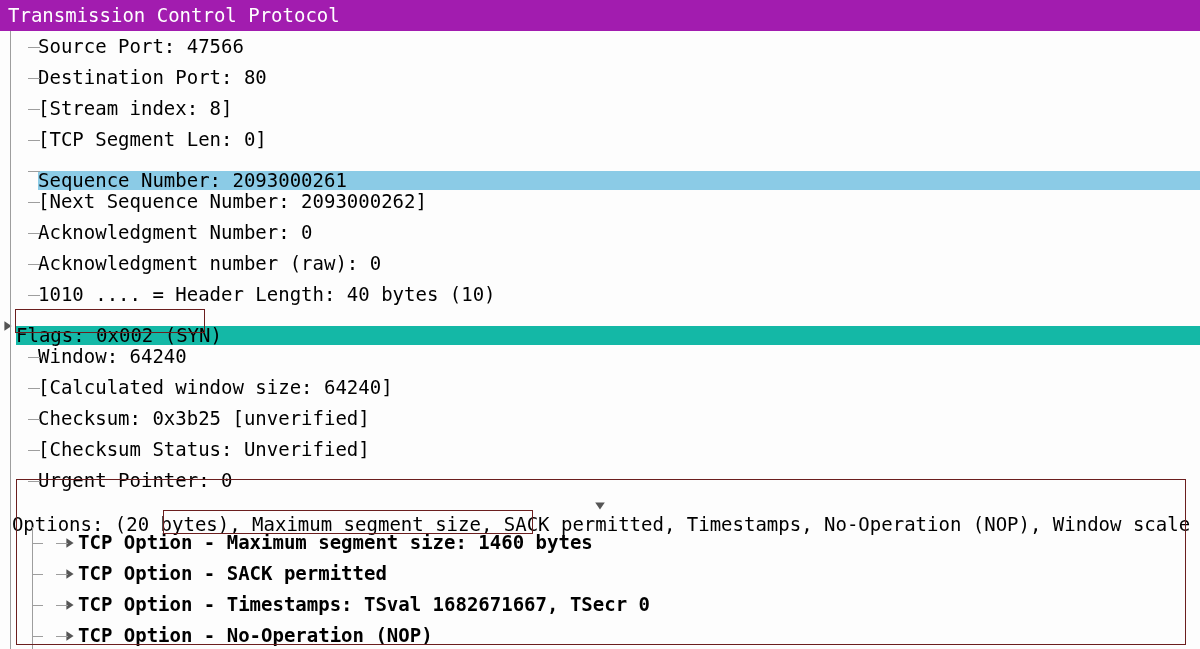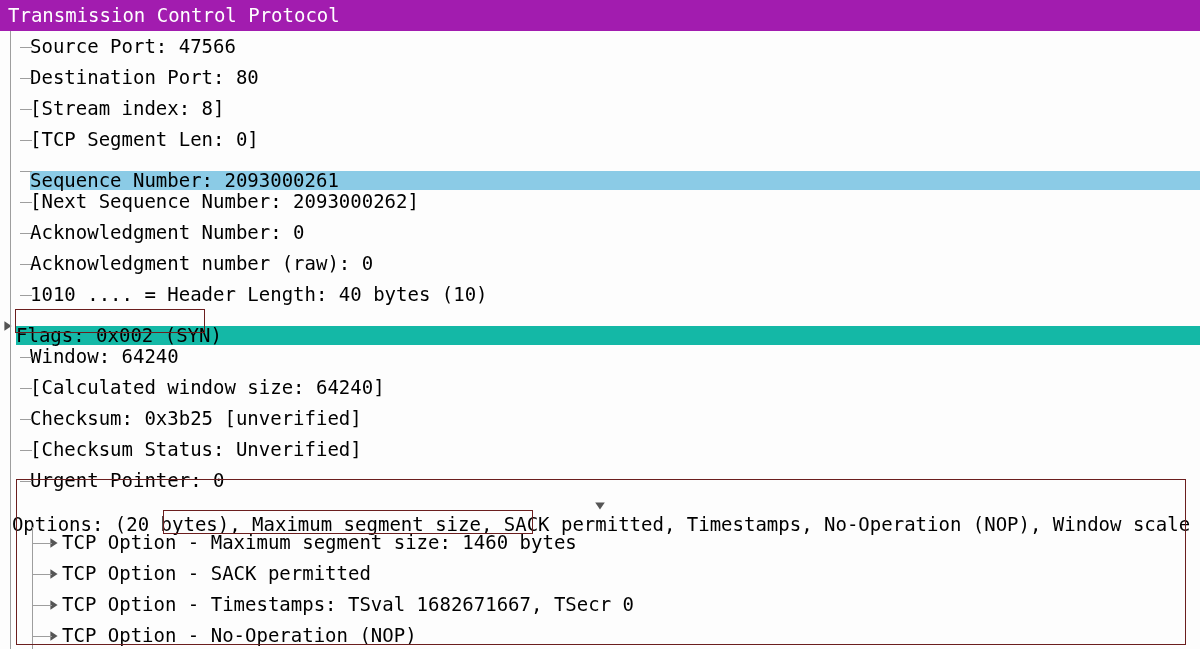--- a/index.html
+++ b/index.html
@@ -23,22 +23,22 @@
     color: #fff;
     padding-left: 8px;
   }
   .tick {
     display:inline-block; width:20px; text-align:left;
     color:#7a7a7a; user-select:none; position:relative;
   }
   .tick::before{
     content:''; position:absolute; left:10px; top:50%; width:12px; border-top:1px solid #9e9e9e;
   }
-  .lvl1 { padding-left: 10px; }
-  .lvl2 { padding-left: 28px; }
+  .lvl1 { padding-left: 18px; }
+  .lvl2 { padding-left: 44px; font-weight: bold; }
 
   .hl-cyan { background:#8bcbe6; }
   .hl-blue { background:#14b8a6; }
 
   .full-hl { display:inline-block; flex:1;margin-top:20px; }
 
   .caret {
     display:inline-block; width:14px; color:#555;
     user-select:none;
   }

